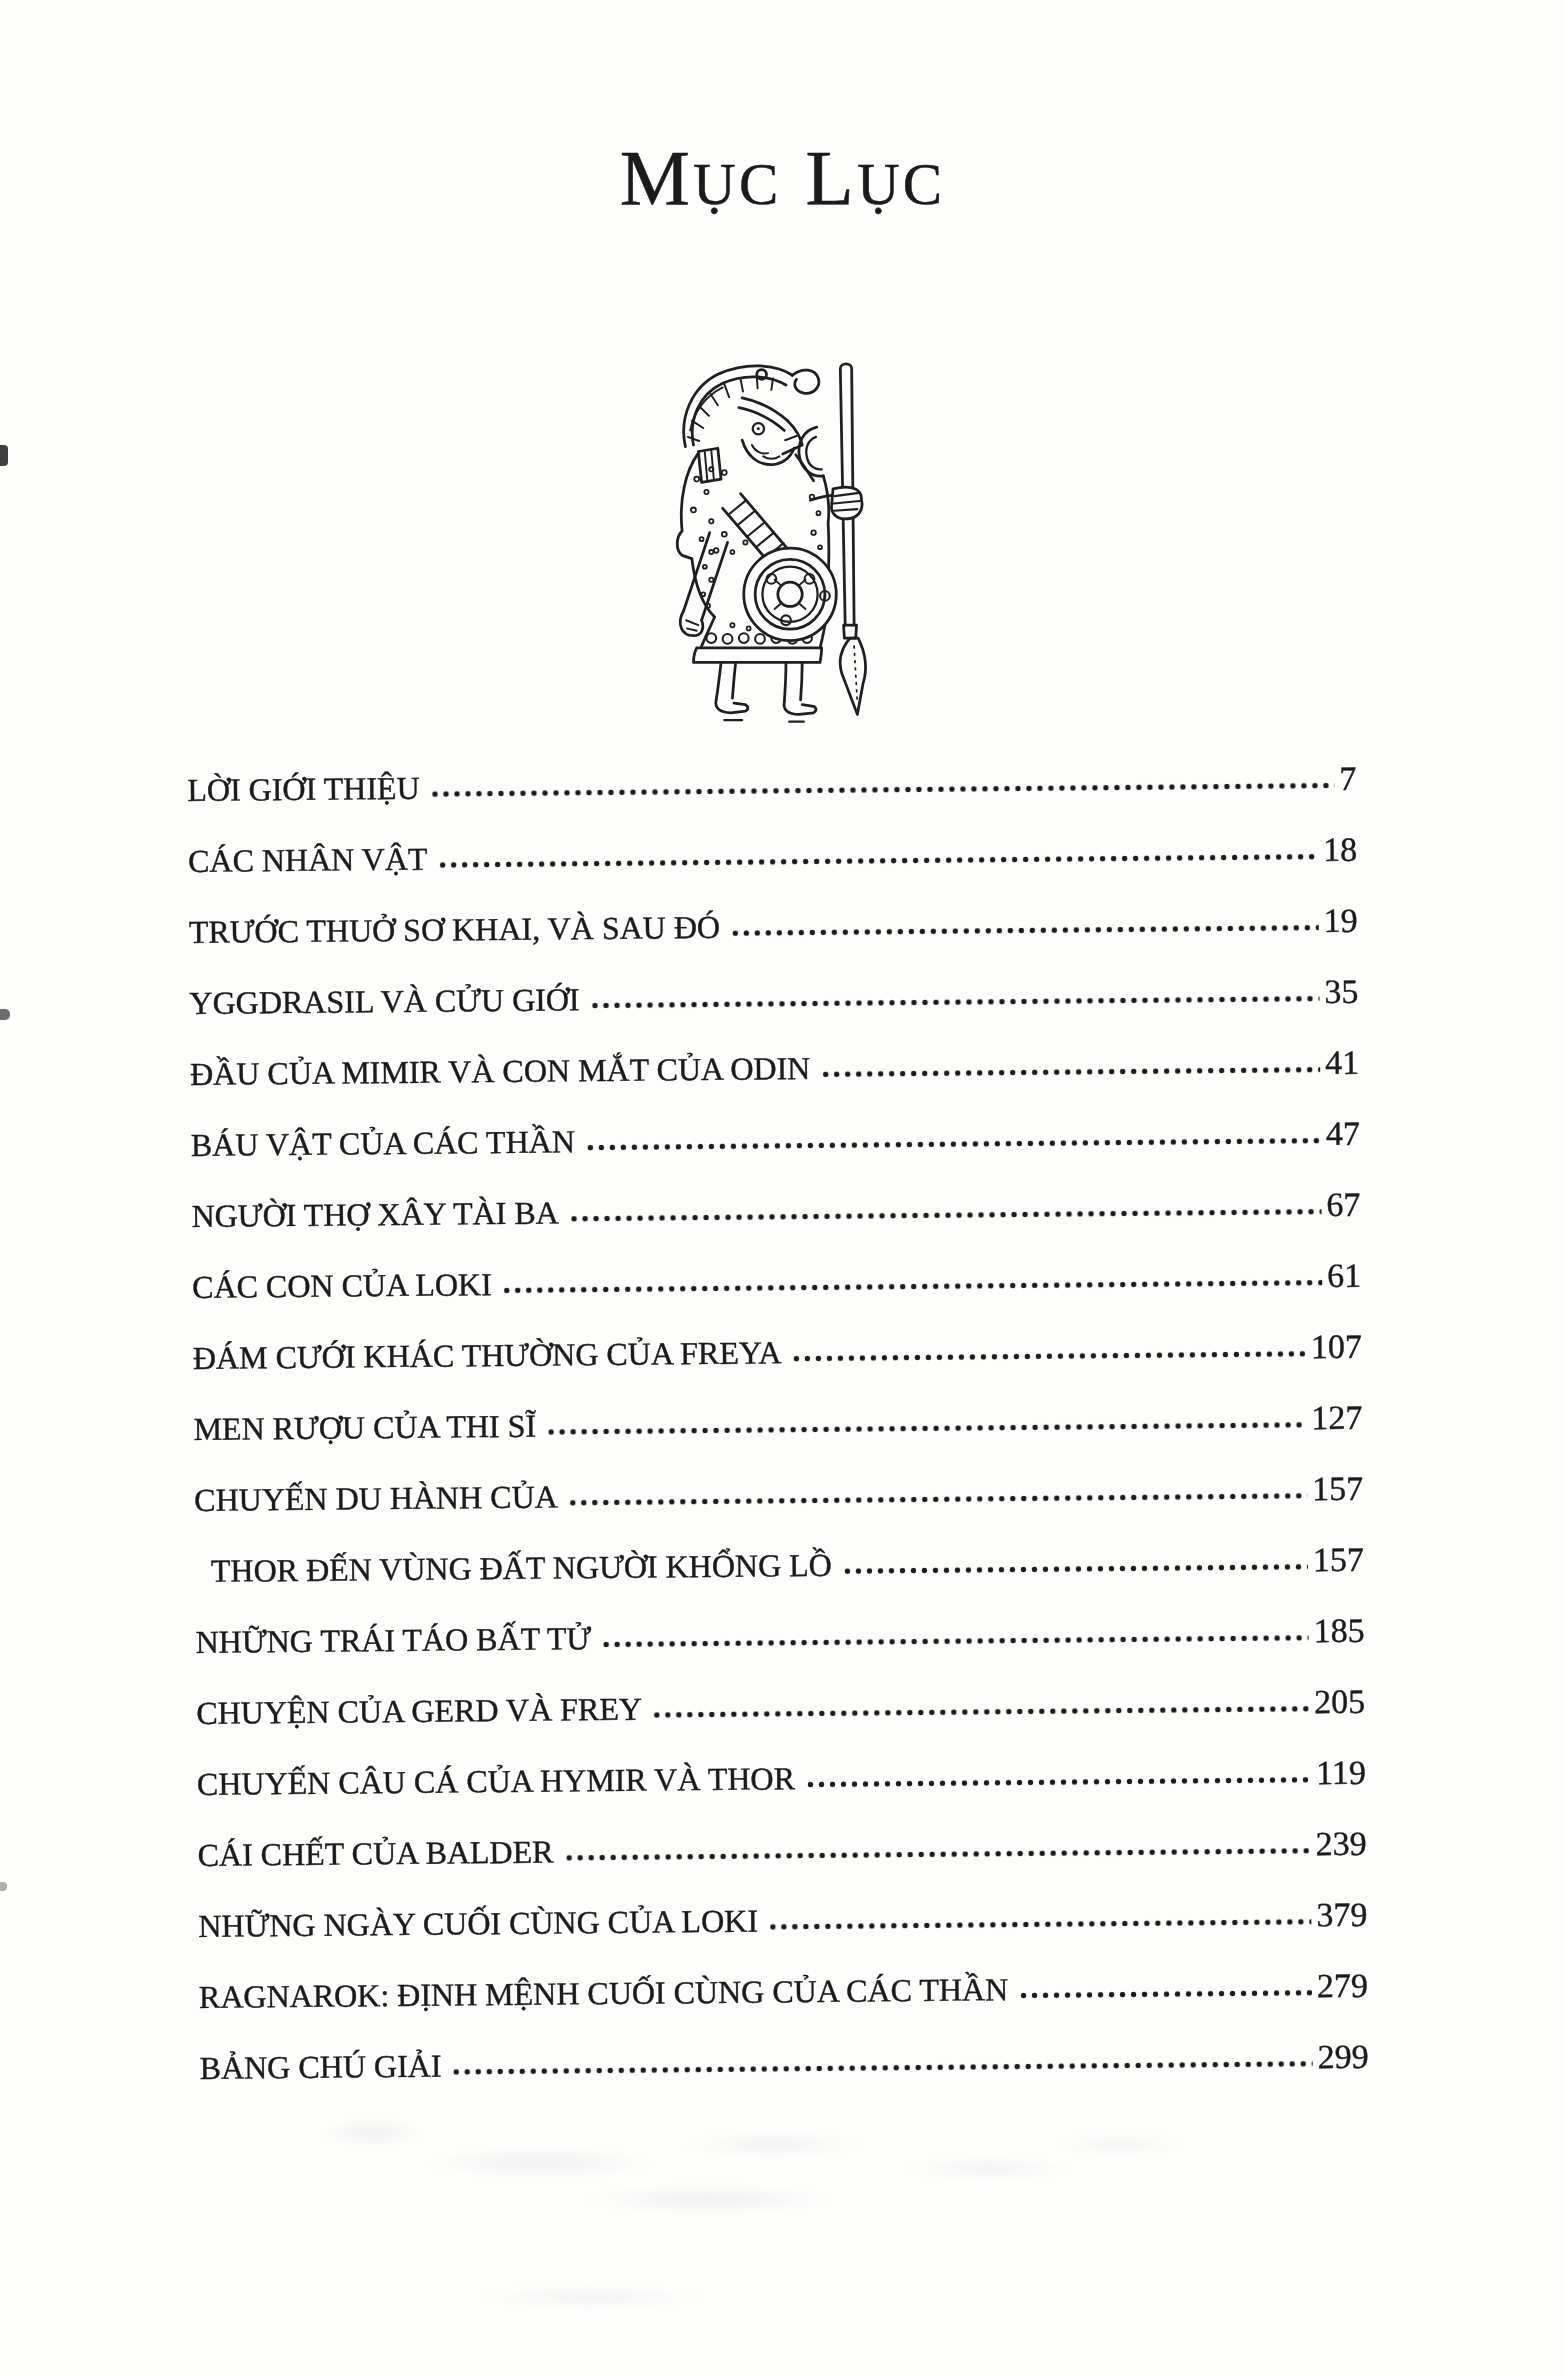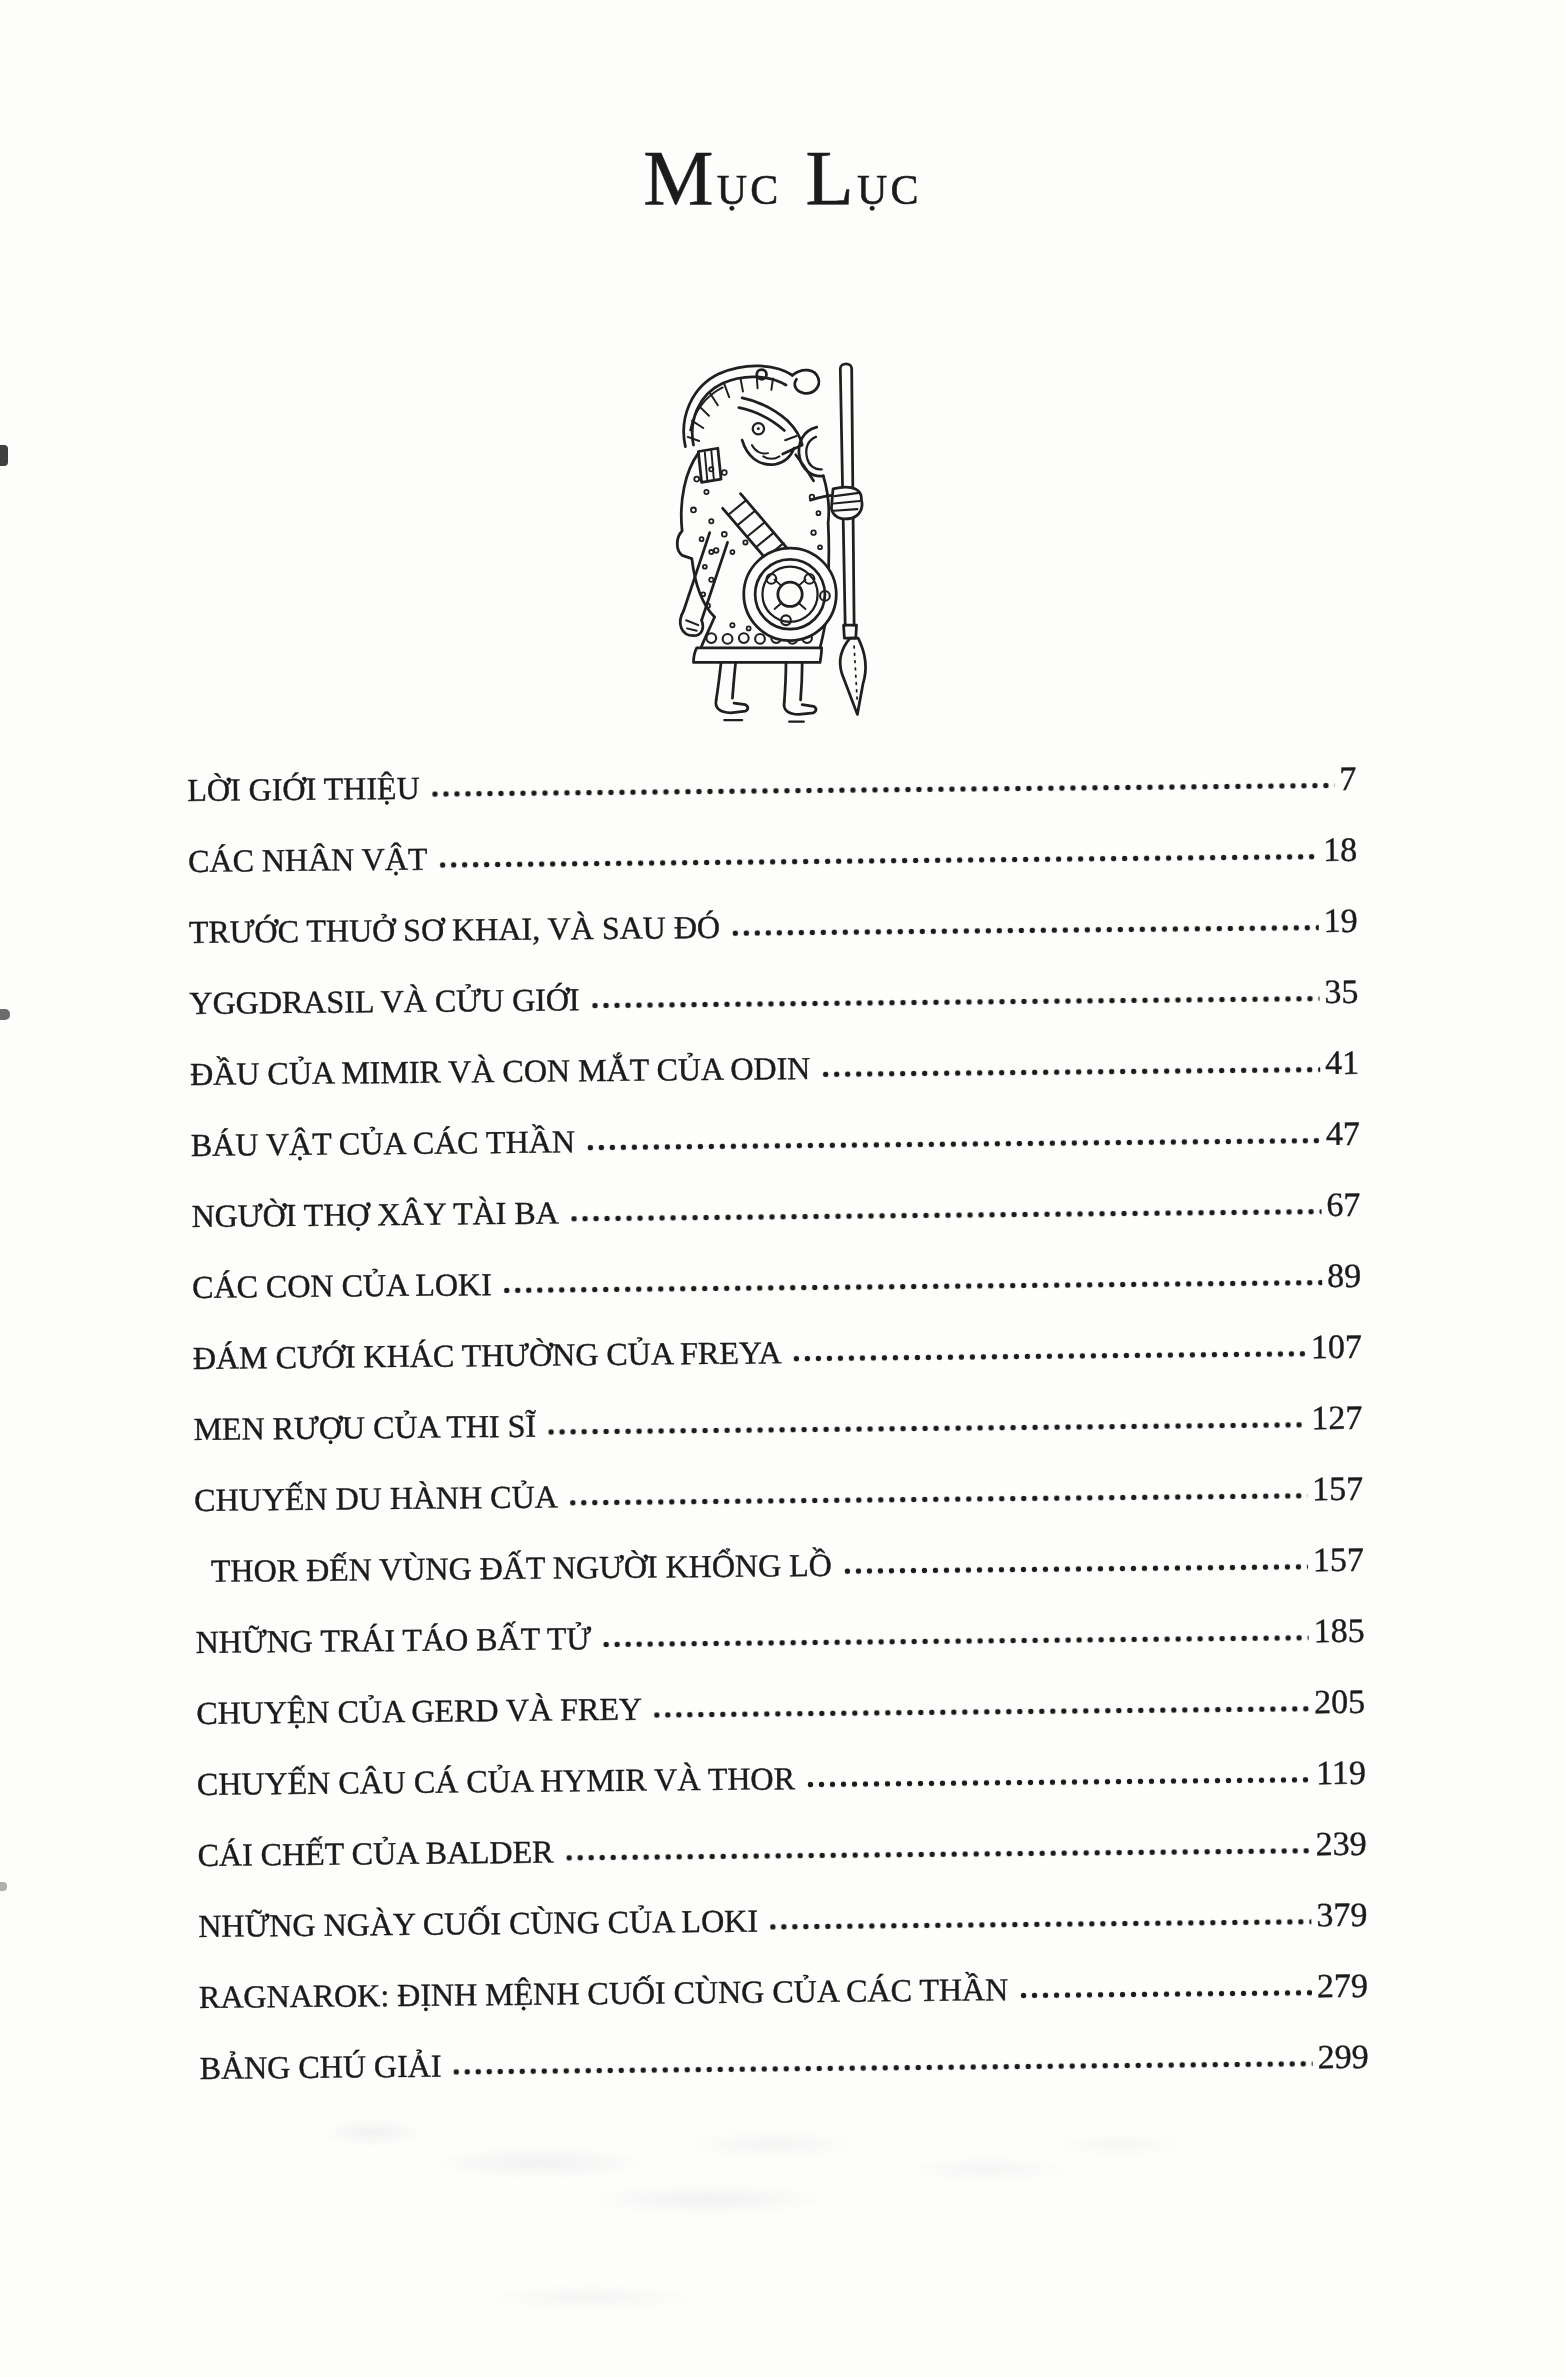--- a/index.html
+++ b/index.html
@@ -13,21 +13,21 @@
   }
   
   .title{
     position:absolute;top:138px;left:0;width:100%;
     text-align:center;line-height:1;
     letter-spacing:3.2px;
     -webkit-text-stroke:0.5px #1b1b1b;
     white-space:nowrap;
   }
   .title .cap{font-size:79px;}
-  .title .low{font-size:42px;}
+  .title .low{font-size:59px;}
   .title .wordgap{display:inline-block;width:24px;}
   
   .figure{position:absolute;left:674px;top:349px;width:215px;height:390px;}
   .figure svg{width:100%;height:100%;}
   
   .toc{
     position:absolute;left:187px;top:745px;width:1169px;
     transform:rotate(-0.55deg);
     transform-origin:0 0;
     -webkit-text-stroke:0.4px #1b1b1b;
@@ -232,21 +232,21 @@
         <span class="pagenum">47</span>
       </div>
       <div class="row">
         <span class="label">NGƯỜI THỢ XÂY TÀI BA</span>
         <span class="dots"></span>
         <span class="pagenum">67</span>
       </div>
       <div class="row">
         <span class="label">CÁC CON CỦA LOKI</span>
         <span class="dots"></span>
-        <span class="pagenum">89</span>
+        <span class="pagenum">61</span>
       </div>
       <div class="row">
         <span class="label">ĐÁM CƯỚI KHÁC THƯỜNG CỦA FREYA</span>
         <span class="dots"></span>
         <span class="pagenum">107</span>
       </div>
       <div class="row">
         <span class="label">MEN RƯỢU CỦA THI SĨ</span>
         <span class="dots"></span>
         <span class="pagenum">127</span>

